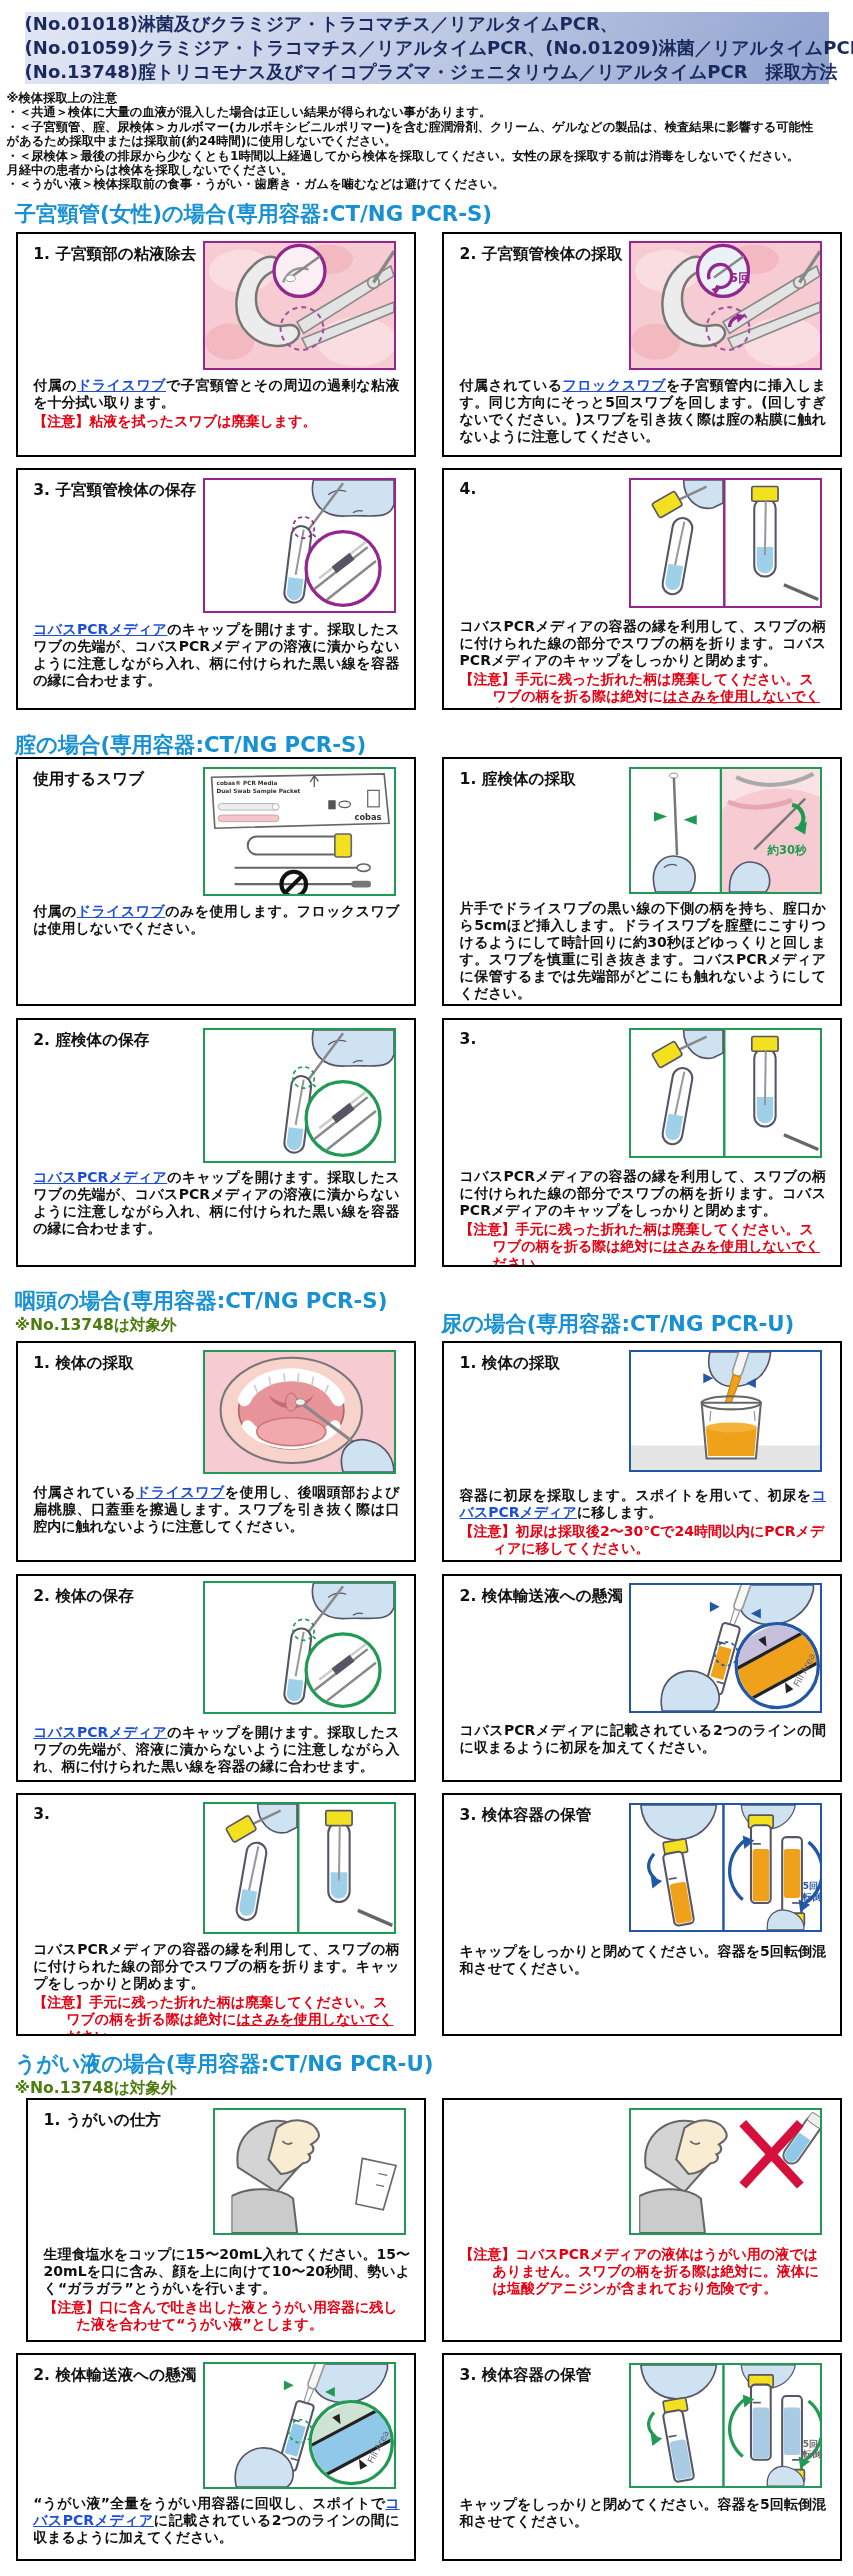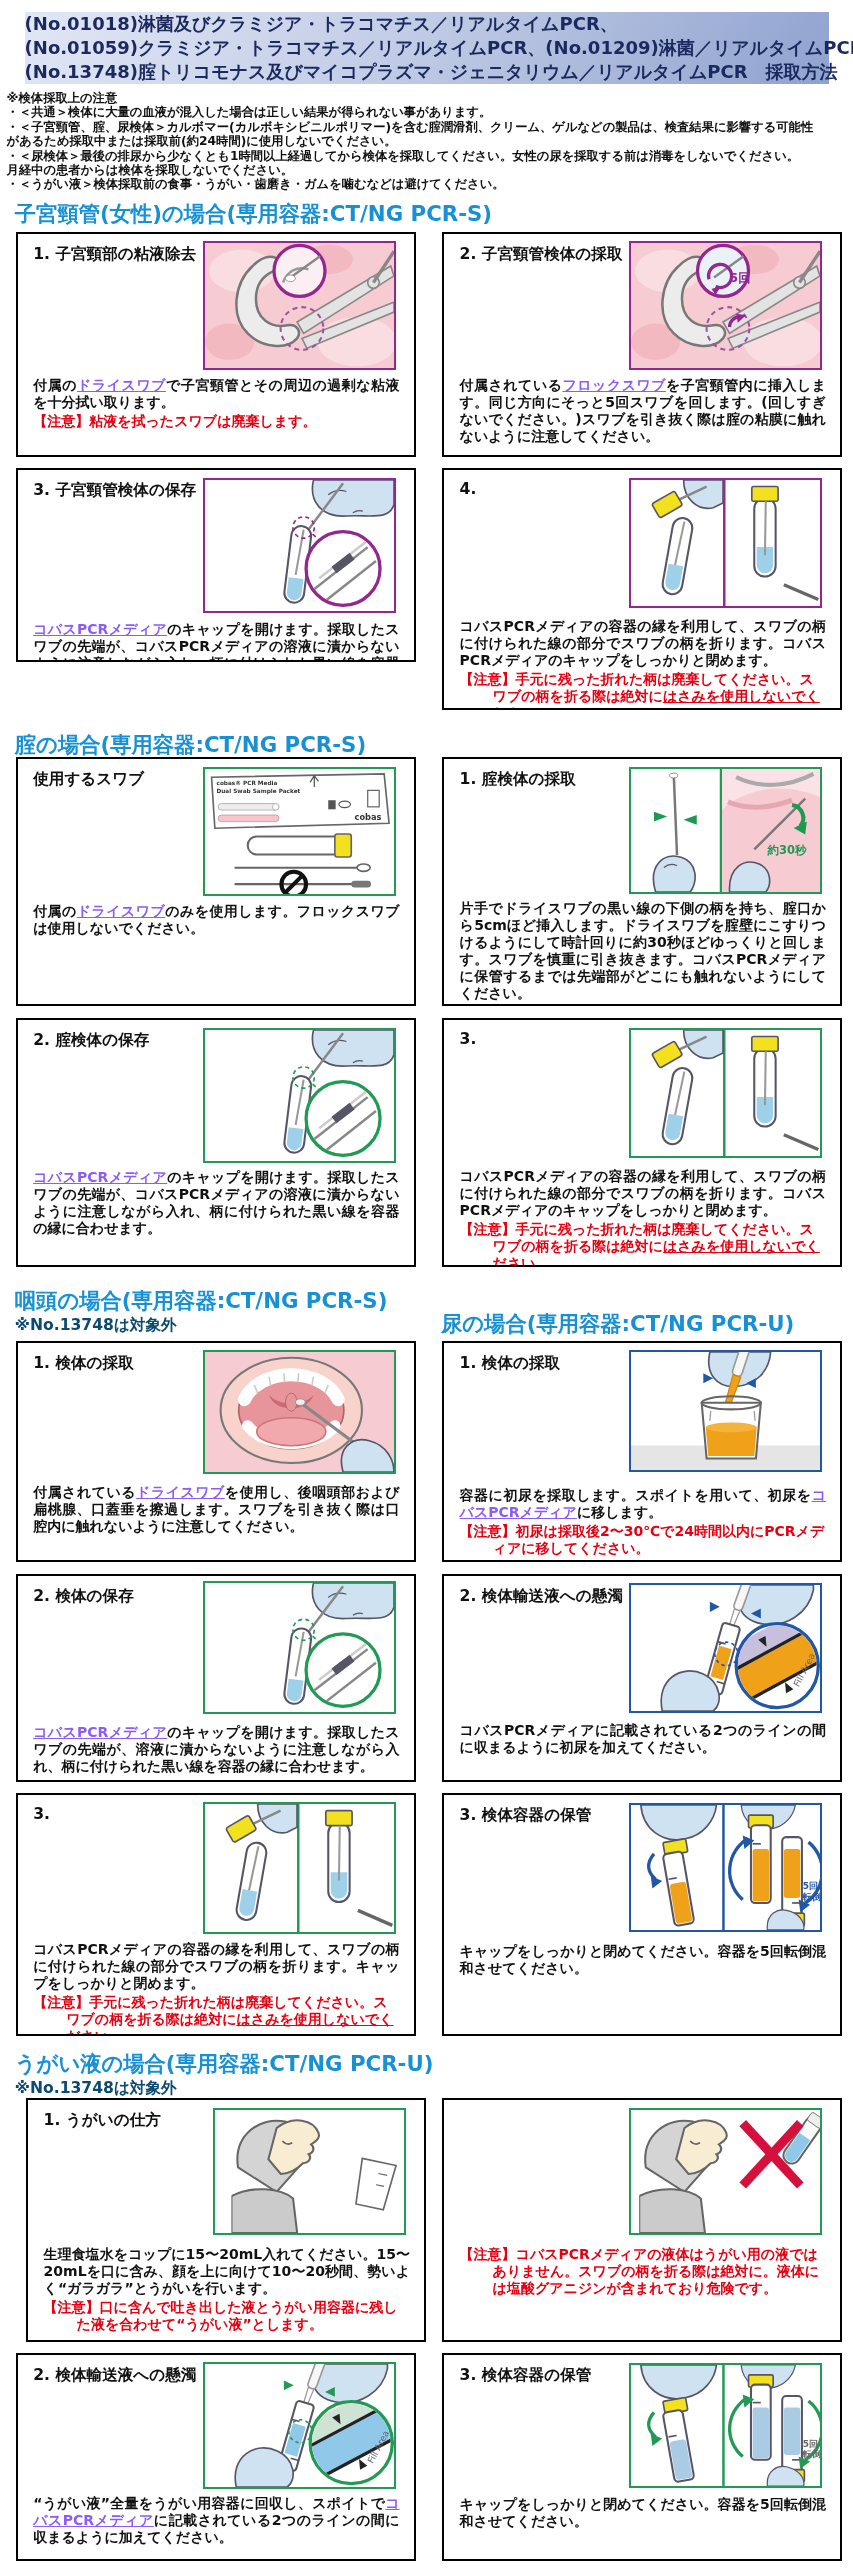--- a/index.html
+++ b/index.html
@@ -6,31 +6,31 @@
   #page{position:relative;width:853px;height:2576px;background:#fff;overflow:hidden;
         font-family:"DejaVu Sans",sans-serif;color:#111;}
   .hdr{position:absolute;left:24.6px;top:11.5px;width:804px;height:72px;
        background:linear-gradient(125deg,#e2e7f5 0%,#c3cde6 45%,#8fa2cf 100%);
        display:flex;flex-direction:column;justify-content:center;align-items:flex-start;}
   .hdr div{font-size:18px;font-weight:bold;color:#1a2a5e;line-height:24px;white-space:nowrap;}
   .notes{position:absolute;left:6.6px;top:91px;width:845px;font-size:12.3px;font-weight:bold;
          line-height:14.4px;color:#111;}
   .notes div{white-space:nowrap;}
   .sec{position:absolute;font-size:21.3px;font-weight:bold;color:#1791d3;white-space:nowrap;}
-  .sub{position:absolute;font-size:15.6px;font-weight:bold;color:#0c4a6e;white-space:nowrap;}
+  .sub{position:absolute;font-size:15.6px;font-weight:bold;color:#4d7c0f;white-space:nowrap;}
   .panel{position:absolute;width:400px;border:2.5px solid #000;background:#fff;
          box-sizing:border-box;overflow:hidden;}
   .ptitle{position:absolute;left:15.6px;top:9.8px;font-size:15.6px;font-weight:bold;white-space:nowrap;}
   .illus{position:absolute;left:185px;border:2.5px solid #93278f;background:#fff;display:block;}
   .bpu{border-color:#93278f;}
   .bgr{border-color:#229a55;}
   .bbl{border-color:#2257a5;}
   .pbody{position:absolute;left:15.6px;right:14px;font-size:14px;font-weight:bold;
          line-height:17px;text-align:justify;}
-  .lnk{color:#8b5cf6;text-decoration:underline;cursor:pointer;}
+  .lnk{color:#1d4ed8;text-decoration:underline;cursor:pointer;}
   .note{color:#e60012;padding-left:33px;text-indent:-33px;margin-top:1.6px;text-align:left;}
   .note .u{text-decoration:underline;}
   svg text{font-family:"DejaVu Sans",sans-serif;}
 </style>
 </head>
 <body>
 
 <div id="page">
 
   <svg style="position:absolute;width:0;height:0" aria-hidden="true">
@@ -210,21 +210,21 @@
       <polygon points="98,56 110,52 103,63" fill="#93278f"></polygon>
       <text x="120" y="48" font-size="15" font-weight="bold" fill="#93278f">5回</text>
       <path d="M120,102 A12,12 0 0 1 132,90" stroke="#93278f" stroke-width="4" fill="none"></path>
       <polygon points="128,86 140,88 130,97" fill="#93278f"></polygon>
     </svg>
     <div class="pbody" style="top:143px">
       <span>付属されている</span><span class="lnk">フロックスワブ</span><span>を子宮頸管内に挿入します。同じ方向にそっと5回スワブを回します。(回しすぎないでください。)スワブを引き抜く際は腟の粘膜に触れないように注意してください。</span>
     </div>
   </div>
 
-  <div class="panel" style="left:15.6px;top:468px;height:194px">
+  <div class="panel" style="left:15.6px;top:468px;height:242px">
     <div class="ptitle">3. 子宮頸管検体の保存</div>
     <svg class="illus bpu" style="top:8.2px;--ac:#93278f" width="189" height="131" viewBox="0 0 230 160" preserveAspectRatio="none">
       <use href="#sym-tube-store"></use>
     </svg>
     <div class="pbody" style="top:151px">
       <span class="lnk">コバスPCRメディア</span><span>のキャップを開けます。採取したスワブの先端が、コバスPCRメディアの溶液に漬からないように注意しながら入れ、柄に付けられた黒い線を容器の縁に合わせます。</span>
     </div>
   </div>
 
   <div class="panel" style="left:442px;top:468px;height:242px">

